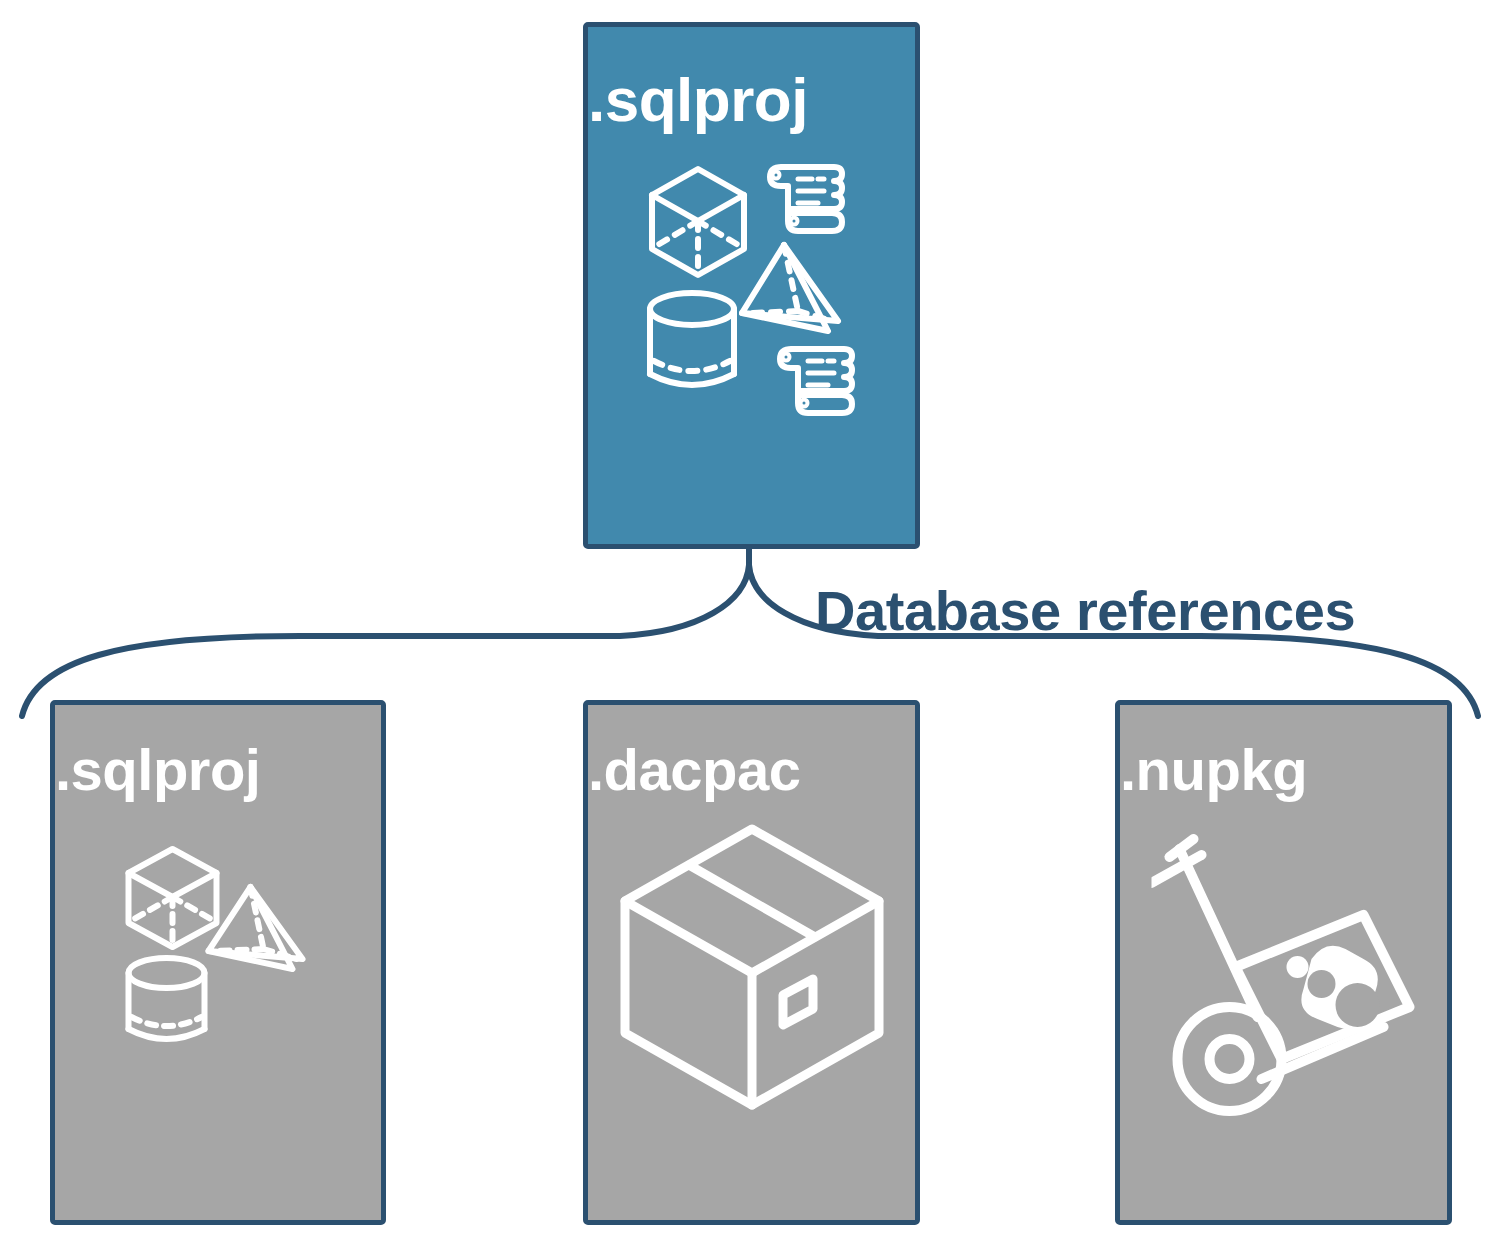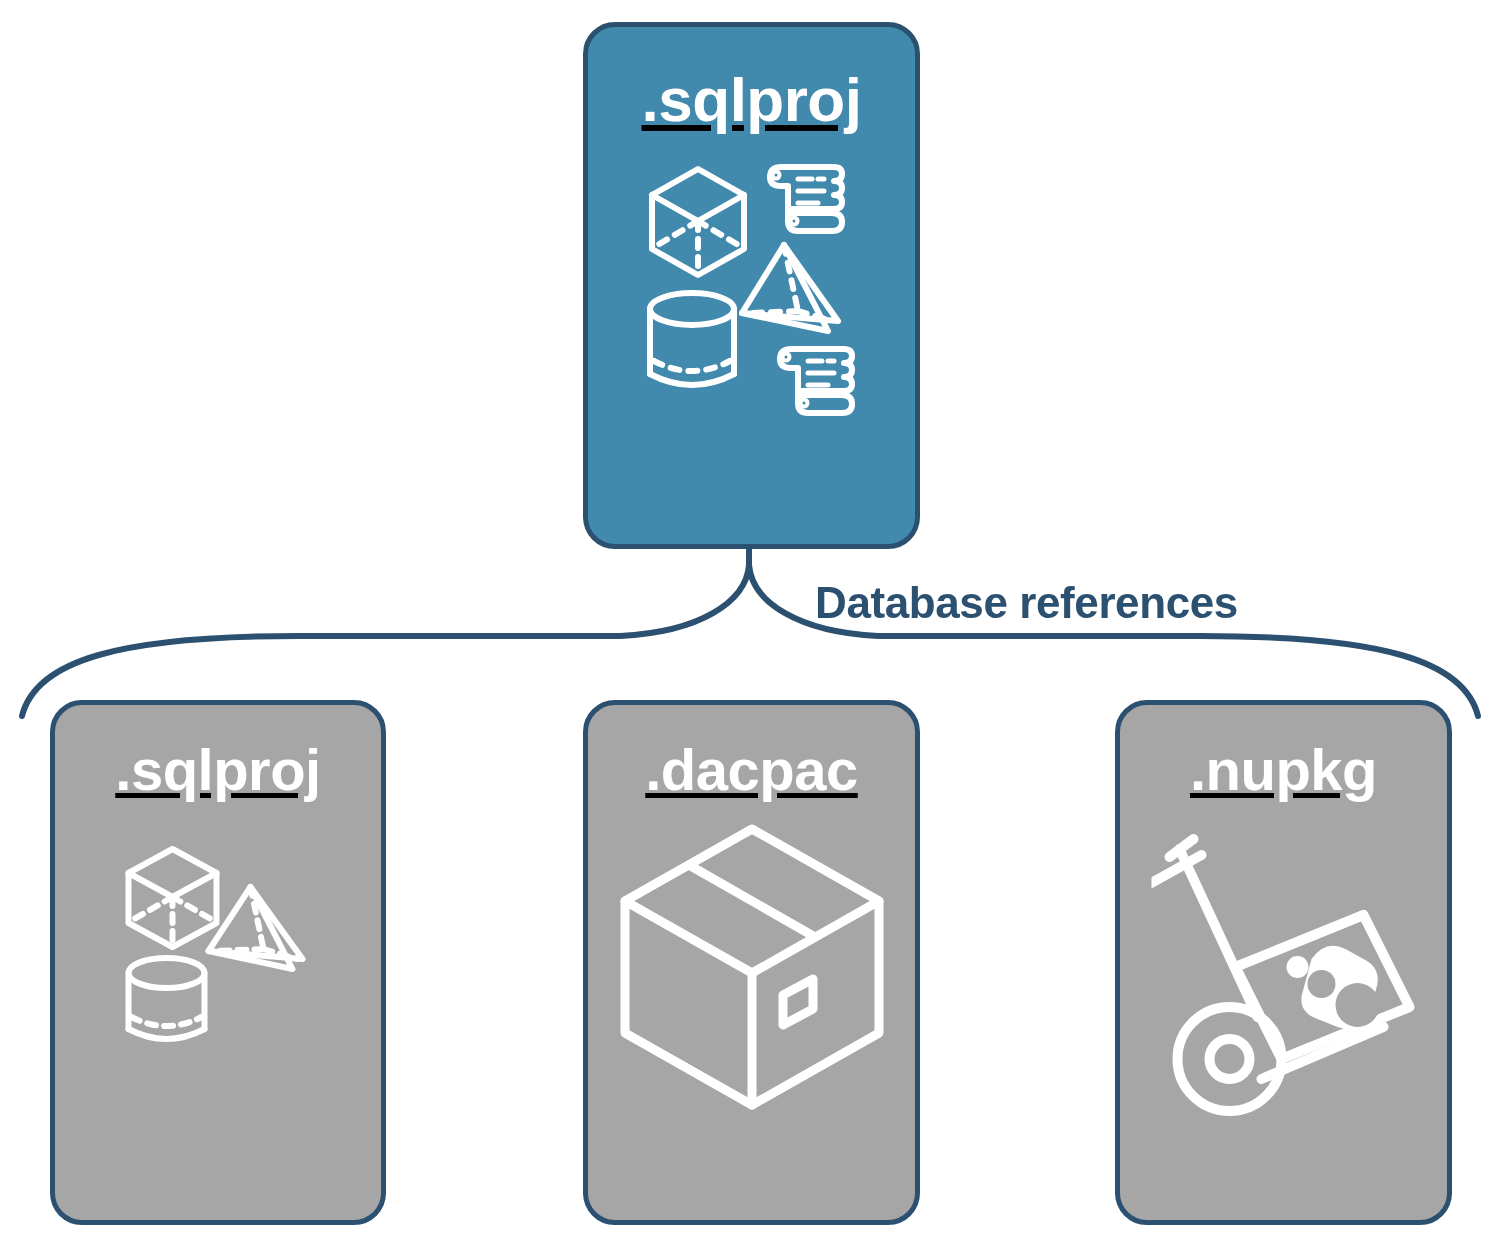--- a/index.html
+++ b/index.html
@@ -19,25 +19,23 @@
     position: absolute;
     left: 0; top: 0;
     width: 1500px;
     height: 1250px;
   }
 
   .card {
     position: absolute;
     box-sizing: border-box;
     border: 5px solid #2b5070;
-    border-radius: 32px;
+    border-radius: 5px;
     display: flex;
     flex-direction: column;
-    align-items: center;
-    text-decoration: underline;
   }
 
   .card-title {
     color: #ffffff;
     font-weight: bold;
     letter-spacing: -0.5px;
     white-space: nowrap;
     line-height: 1;
   }
 
@@ -93,21 +91,21 @@
     height: 190px;
     pointer-events: none;
   }
 
   
   #brace-label {
     position: absolute;
     left: 815px;
     top: 578px;
     color: #2b5070;
-    font-size: 44px;
+    font-size: 56px;
     font-weight: bold;
     letter-spacing: -0.4px;
     white-space: nowrap;
   }
 </style>
 </head>
 <body>
 
 <div id="stage">
 

